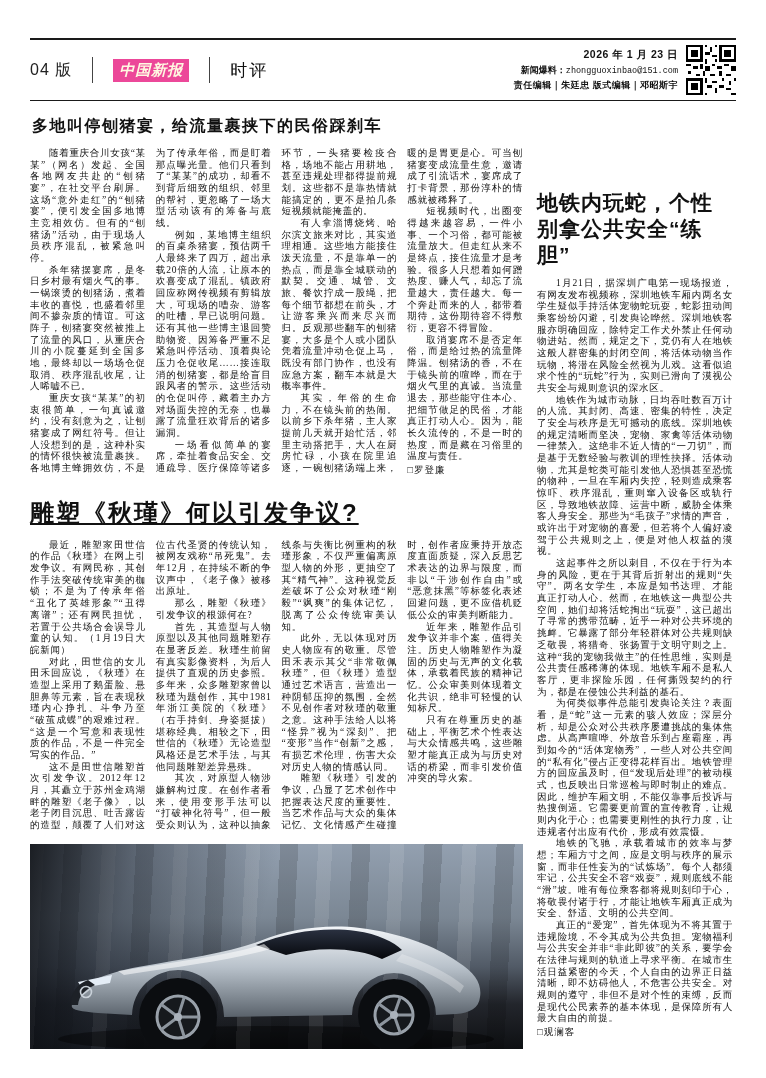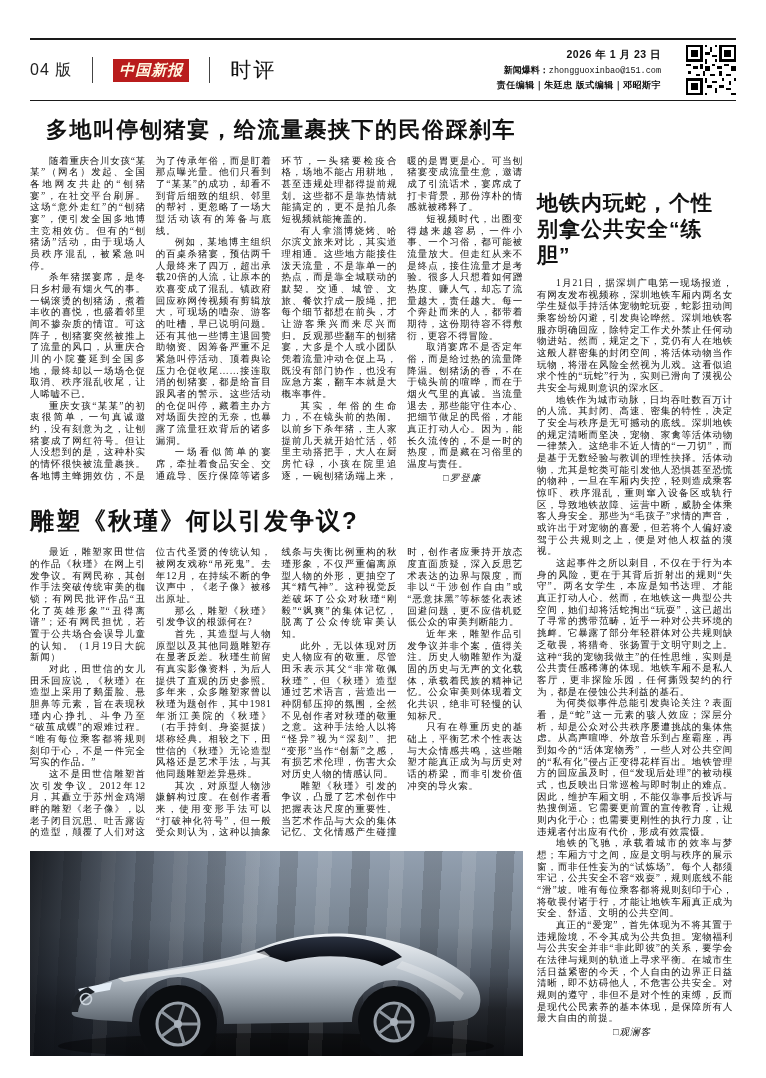--- a/index.html
+++ b/index.html
@@ -8,59 +8,59 @@
     overflow:hidden;box-sizing:border-box;padding:0 30px;
     font-family:"Liberation Serif","DejaVu Serif",serif;color:#111;
   }
   
   .toprule{border-top:2px solid #1a1a1a;margin-top:38px;}
   .header-row{display:flex;justify-content:space-between;align-items:center;height:60px;}
   .header-left{display:flex;align-items:center;gap:20px;font-family:"Liberation Sans","DejaVu Sans",sans-serif;}
   .edition{font-size:16px;letter-spacing:1px;color:#222;}
   .vdiv{display:inline-block;width:1px;height:26px;background:#444;}
   .masthead{
-    background:#b91c1c;color:#fff8e1;font-weight:bold;font-style:italic;
+    background:#ec4899;color:#fff8e1;font-weight:bold;font-style:italic;
     font-size:15px;letter-spacing:1px;padding:4px 6px;line-height:1;
     font-family:"Liberation Serif",serif;white-space:nowrap;
   }
-  .section{font-size:21px;letter-spacing:2px;color:#111;}
-  .header-right{display:flex;align-items:center;gap:25px;}
+  .section{font-size:17px;letter-spacing:2px;color:#111;}
+  .header-right{display:flex;align-items:center;gap:8px;}
   .meta{text-align:right;font-family:"Liberation Sans","DejaVu Sans",sans-serif;}
   .date{font-size:10.5px;font-weight:bold;letter-spacing:.5px;margin-bottom:2px;}
   .tip{font-size:9px;margin-bottom:2px;}
   .tip b{font-weight:bold;}
   .tip .email{font-family:"Liberation Mono","DejaVu Sans Mono",monospace;font-size:8.5px;}
   .editors{font-size:9px;font-weight:bold;letter-spacing:.5px;}
   .qr{width:50px;height:50px;}
   .qr svg{display:block;width:50px;height:50px;shape-rendering:crispEdges;}
   .botrule{border-top:1.5px solid #1a1a1a;}
   
   .content{display:flex;gap:14px;margin-top:11px;}
   .main-left{width:493px;flex:none;}
   .main-right{width:196px;flex:none;}
   h1.a1-title{
-    font-family:"Liberation Sans","DejaVu Sans",sans-serif;font-size:22px;font-weight:700;
-    letter-spacing:1.5px;margin:4px 16px 12px;line-height:1.25;white-space:nowrap;
+    font-family:"Liberation Sans","DejaVu Sans",sans-serif;font-size:16px;font-weight:700;
+    letter-spacing:1.5px;margin:4px 2px 12px;line-height:1.25;white-space:nowrap;
   }
   h2.a2-title{
     font-family:"Liberation Sans","DejaVu Sans",sans-serif;font-size:24px;font-weight:700;
-    letter-spacing:2px;margin:13px 0 12px;line-height:1.2;
+    letter-spacing:2px;margin:13px 0 12px;line-height:1.2;text-decoration:underline;
   }
   h3.sb-title{
     font-family:"Liberation Sans","DejaVu Sans",sans-serif;font-size:21px;font-weight:700;
     letter-spacing:1px;line-height:26px;margin:78px 0 10px;
   }
   .cols{
     column-gap:10px;column-count:4;column-fill:auto;overflow:hidden;
     font-size:9.5px;line-height:1.23;letter-spacing:.7px;text-align:justify;
   }
   .cols.a1{height:338px;}
   .cols.a2{height:294px;}
   .cols p,.sb-body p{margin:0;text-indent:2em;}
-  p.author{text-align:center;text-indent:0;padding-right:6px;margin-top:2px;letter-spacing:1px;font-style:italic;}
+  p.author{text-align:left;text-indent:0;padding-right:6px;margin-top:2px;letter-spacing:1px;}
   .sb-body{font-size:9.5px;line-height:1.23;letter-spacing:.7px;text-align:justify;}
   
   .photo{
     width:493px;height:205px;margin-top:10px;position:relative;overflow:hidden;
     background:
       linear-gradient(105deg, rgba(8,10,14,.88) 0%, rgba(30,36,46,.45) 20%, rgba(0,0,0,0) 46%),
       repeating-linear-gradient(93deg, rgba(255,255,255,.10) 0 14px, rgba(255,255,255,0) 14px 34px, rgba(0,0,0,.14) 34px 52px, rgba(0,0,0,0) 52px 72px),
       linear-gradient(180deg,#93a0b0 0%,#7b8794 36%,#515a66 60%,#23262c 78%,#0e1013 100%);
   }
   .photo svg{position:absolute;left:28px;bottom:-8px;display:block;}
@@ -157,22 +157,22 @@
           <p>其实，年俗的生命力，不在镜头前的热闹。以前乡下杀年猪，主人家提前几天就开始忙活，邻里主动搭把手，大人在厨房忙碌，小孩在院里追逐，一碗刨猪汤端上来，暖的是胃更是心。可当刨猪宴变成流量生意，邀请成了引流话术，宴席成了打卡背景，那份淳朴的情感就被稀释了。</p>
           <p>短视频时代，出圈变得越来越容易，一件小事、一个习俗，都可能被流量放大。但走红从来不是终点，接住流量才是考验。很多人只想着如何蹭热度、赚人气，却忘了流量越大，责任越大。每一个奔赴而来的人，都带着期待，这份期待容不得敷衍，更容不得冒险。</p>
           <p>取消宴席不是否定年俗，而是给过热的流量降降温。刨猪汤的香，不在于镜头前的喧哗，而在于烟火气里的真诚。当流量退去，那些能守住本心、把细节做足的民俗，才能真正打动人心。因为，能长久流传的，不是一时的热度，而是藏在习俗里的温度与责任。</p>
           <p class="author">□罗登廉</p>
         </div>
       </article>
 
       <article>
         <h2 class="a2-title">雕塑《秋瑾》何以引发争议?</h2>
         <div class="cols a2">
-          <p>最近，雕塑家田世信的作品《秋瑾》在网上引发争议。有网民称，其创作手法突破传统审美的枷锁；有网民批评作品“丑化了英雄形象”“丑得离谱”；还有网民担忧，若置于公共场合会误导儿童的认知。（1月19日大皖新闻）</p>
-          <p>对此，田世信的女儿田禾回应说，《秋瑾》在造型上采用了鹅蛋脸、悬胆鼻等元素，旨在表现秋瑾内心挣扎、斗争乃至“破茧成蝶”的艰难过程。“唯有每位乘客都将规则刻印于心，不是一件完全写实的作品。”</p>
+          <p>最近，雕塑家田世信的作品《秋瑾》在网上引发争议。有网民称，其创作手法突破传统审美的枷锁；不是为了传承年俗“丑化了英雄形象”“丑得离谱”；还有网民担忧，若置于公共场合会误导儿童的认知。（1月19日大皖新闻）</p>
+          <p>对此，田世信的女儿田禾回应说，《秋瑾》在造型上采用了鹅蛋脸、悬胆鼻等元素，旨在表现秋瑾内心挣扎、斗争乃至“破茧成蝶”的艰难过程。“这是一个写意和表现性质的作品，不是一件完全写实的作品。”</p>
           <p>这不是田世信雕塑首次引发争议。2012年12月，其矗立于苏州金鸡湖畔的雕塑《老子像》，以老子闭目沉思、吐舌露齿的造型，颠覆了人们对这位古代圣贤的传统认知，被网友戏称“吊死鬼”。去年12月，在持续不断的争议声中，《老子像》被移出原址。</p>
           <p>那么，雕塑《秋瑾》引发争议的根源何在?</p>
           <p>首先，其造型与人物原型以及其他同题雕塑存在显著反差。秋瑾生前留有真实影像资料，为后人提供了直观的历史参照。多年来，众多雕塑家曾以秋瑾为题创作，其中1981年浙江美院的《秋瑾》（右手持剑、身姿挺拔）堪称经典。相较之下，田世信的《秋瑾》无论造型风格还是艺术手法，与其他同题雕塑差异悬殊。</p>
           <p>其次，对原型人物涉嫌解构过度。在创作者看来，使用变形手法可以“打破神化符号”，但一般受众则认为，这种以抽象线条与失衡比例重构的秋瑾形象，不仅严重偏离原型人物的外形，更抽空了其“精气神”。这种视觉反差破坏了公众对秋瑾“刚毅”“飒爽”的集体记忆，脱离了公众传统审美认知。</p>
           <p>此外，无以体现对历史人物应有的敬重。尽管田禾表示其父“非常敬佩秋瑾”，但《秋瑾》造型通过艺术语言，营造出一种阴郁压抑的氛围，全然不见创作者对秋瑾的敬重之意。这种手法给人以将“怪异”视为“深刻”、把“变形”当作“创新”之感，有损艺术伦理，伤害大众对历史人物的情感认同。</p>
           <p>雕塑《秋瑾》引发的争议，凸显了艺术创作中把握表达尺度的重要性。当艺术作品与大众的集体记忆、文化情感产生碰撞时，创作者应秉持开放态度直面质疑，深入反思艺术表达的边界与限度，而非以“干涉创作自由”或“恶意抹黑”等标签化表述回避问题，更不应借机贬低公众的审美判断能力。</p>
           <p>近年来，雕塑作品引发争议并非个案，值得关注。历史人物雕塑作为凝固的历史与无声的文化载体，承载着民族的精神记忆。公众审美则体现着文化共识，绝非可轻慢的认知标尺。</p>
           <p>只有在尊重历史的基础上，平衡艺术个性表达与大众情感共鸣，这些雕塑才能真正成为与历史对话的桥梁，而非引发价值冲突的导火索。</p>
 
         </div>

